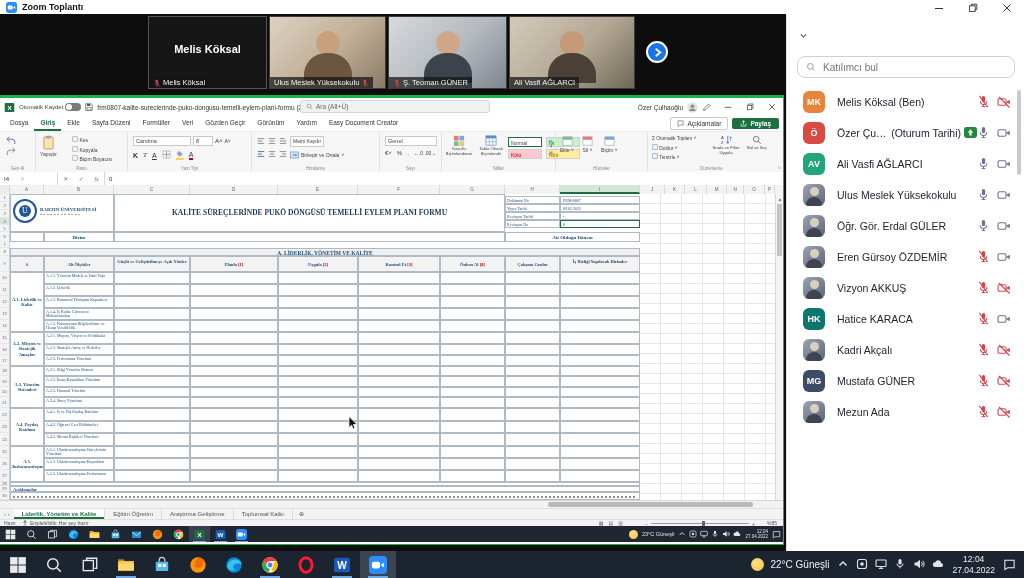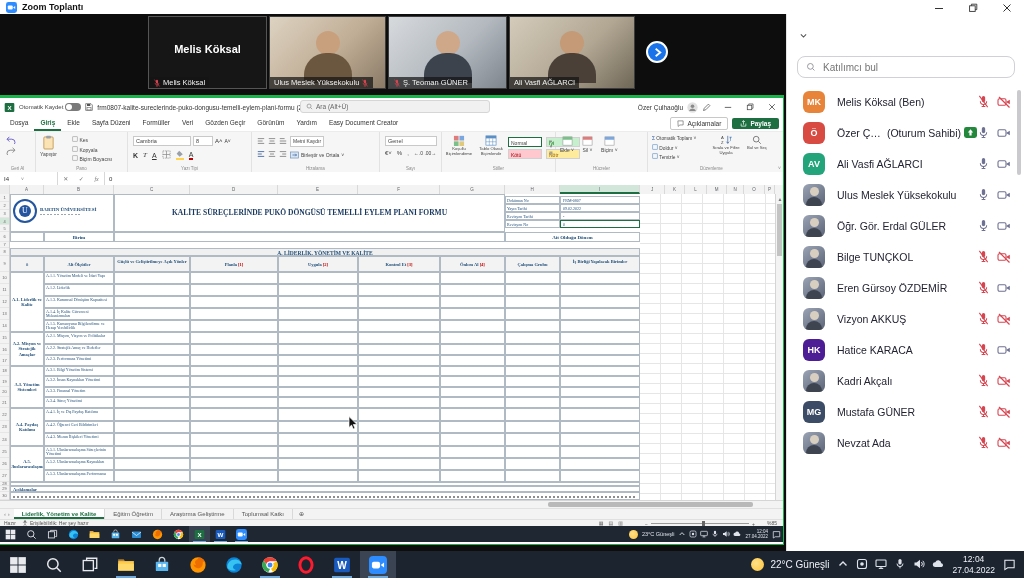--- a/index.html
+++ b/index.html
@@ -1094,21 +1094,21 @@
               <rect x="1" y="3.8" width="8" height="6.4" rx="1.4" fill="none" stroke="#d64550" stroke-width="1.1"></rect>
               <path d="M9.4 6.8l3.4-2v4.4l-3.4-2z" fill="#d64550"></path>
               <line x1="2" y1="2" x2="12.5" y2="12.5" stroke="#d64550" stroke-width="1.2"></line>
             </svg>
           </span>
         </div>
         <div class="prow">
           <span class="pav" style="background:#d74b43;">Ö</span>
           <span class="pname">
             <span style="overflow:hidden;text-overflow:ellipsis;">Özer Çulh...</span> 
-            <span style="color:#232333;">(Oturum Sahibi)</span>
+            <span style="color:#232333;">(Oturum Tarihi)</span>
             <span class="pbadge">
               <svg width="13" height="11" viewBox="0 0 13 11">
                 <rect width="13" height="11" rx="2.4" fill="#23883b"></rect>
                 <path d="M6.5 2.2L9.2 5.4H7.6v3.2H5.4V5.4H3.8z" fill="#fff"></path>
               </svg>
             </span>
           </span>
           <span class="picons">
             <svg width="13" height="13" viewBox="0 0 14 14">
               <rect x="5.2" y="1.2" width="3.6" height="6.6" rx="1.8" fill="#6e7191"></rect>
@@ -1172,139 +1172,119 @@
             </svg>
             <svg width="14" height="14" viewBox="0 0 14 14">
               <rect x="1" y="3.8" width="8" height="6.4" rx="1.4" fill="none" stroke="#6e7191" stroke-width="1.1"></rect>
               <path d="M9.4 6.8l3.4-2v4.4l-3.4-2z" fill="#6e7191"></path>
             </svg>
           </span>
         </div>
         <div class="prow">
           <span class="pav photo"></span>
           <span class="pname">
-            <span style="overflow:hidden;text-overflow:ellipsis;">Bilge TUNÇKOL</span>
+            <span style="overflow:hidden;text-overflow:ellipsis;">Eren Gürsoy ÖZDEMİR</span>
           </span>
           <span class="picons">
             <svg width="13" height="13" viewBox="0 0 14 14">
               <rect x="5.2" y="1.2" width="3.6" height="6.6" rx="1.8" fill="#d64550"></rect>
               <path d="M3.6 6.8a3.4 3.4 0 0 0 6.8 0" fill="none" stroke="#d64550" stroke-width="1.1"></path>
               <line x1="7" y1="10.2" x2="7" y2="12.2" stroke="#d64550" stroke-width="1.1"></line>
               <line x1="5" y1="12.4" x2="9" y2="12.4" stroke="#d64550" stroke-width="1.1"></line>
               <line x1="2.5" y1="1" x2="11.5" y2="13" stroke="#d64550" stroke-width="1.2"></line>
             </svg>
             <svg width="14" height="14" viewBox="0 0 14 14">
-              <rect x="1" y="3.8" width="8" height="6.4" rx="1.4" fill="none" stroke="#d64550" stroke-width="1.1"></rect>
-              <path d="M9.4 6.8l3.4-2v4.4l-3.4-2z" fill="#d64550"></path>
-              <line x1="2" y1="2" x2="12.5" y2="12.5" stroke="#d64550" stroke-width="1.2"></line>
+              <rect x="1" y="3.8" width="8" height="6.4" rx="1.4" fill="none" stroke="#6e7191" stroke-width="1.1"></rect>
+              <path d="M9.4 6.8l3.4-2v4.4l-3.4-2z" fill="#6e7191"></path>
             </svg>
           </span>
         </div>
         <div class="prow">
           <span class="pav photo"></span>
           <span class="pname">
-            <span style="overflow:hidden;text-overflow:ellipsis;">Eren Gürsoy ÖZDEMİR</span>
+            <span style="overflow:hidden;text-overflow:ellipsis;">Vizyon AKKUŞ</span>
           </span>
           <span class="picons">
             <svg width="13" height="13" viewBox="0 0 14 14">
               <rect x="5.2" y="1.2" width="3.6" height="6.6" rx="1.8" fill="#d64550"></rect>
               <path d="M3.6 6.8a3.4 3.4 0 0 0 6.8 0" fill="none" stroke="#d64550" stroke-width="1.1"></path>
               <line x1="7" y1="10.2" x2="7" y2="12.2" stroke="#d64550" stroke-width="1.1"></line>
               <line x1="5" y1="12.4" x2="9" y2="12.4" stroke="#d64550" stroke-width="1.1"></line>
               <line x1="2.5" y1="1" x2="11.5" y2="13" stroke="#d64550" stroke-width="1.2"></line>
             </svg>
             <svg width="14" height="14" viewBox="0 0 14 14">
-              <rect x="1" y="3.8" width="8" height="6.4" rx="1.4" fill="none" stroke="#6e7191" stroke-width="1.1"></rect>
-              <path d="M9.4 6.8l3.4-2v4.4l-3.4-2z" fill="#6e7191"></path>
+              <rect x="1" y="3.8" width="8" height="6.4" rx="1.4" fill="none" stroke="#d64550" stroke-width="1.1"></rect>
+              <path d="M9.4 6.8l3.4-2v4.4l-3.4-2z" fill="#d64550"></path>
+              <line x1="2" y1="2" x2="12.5" y2="12.5" stroke="#d64550" stroke-width="1.2"></line>
             </svg>
           </span>
         </div>
         <div class="prow">
-          <span class="pav photo"></span>
+          <span class="pav" style="background:#0f766e;">HK</span>
           <span class="pname">
-            <span style="overflow:hidden;text-overflow:ellipsis;">Vizyon AKKUŞ</span>
+            <span style="overflow:hidden;text-overflow:ellipsis;">Hatice KARACA</span>
           </span>
           <span class="picons">
             <svg width="13" height="13" viewBox="0 0 14 14">
               <rect x="5.2" y="1.2" width="3.6" height="6.6" rx="1.8" fill="#d64550"></rect>
               <path d="M3.6 6.8a3.4 3.4 0 0 0 6.8 0" fill="none" stroke="#d64550" stroke-width="1.1"></path>
               <line x1="7" y1="10.2" x2="7" y2="12.2" stroke="#d64550" stroke-width="1.1"></line>
               <line x1="5" y1="12.4" x2="9" y2="12.4" stroke="#d64550" stroke-width="1.1"></line>
               <line x1="2.5" y1="1" x2="11.5" y2="13" stroke="#d64550" stroke-width="1.2"></line>
             </svg>
             <svg width="14" height="14" viewBox="0 0 14 14">
-              <rect x="1" y="3.8" width="8" height="6.4" rx="1.4" fill="none" stroke="#d64550" stroke-width="1.1"></rect>
-              <path d="M9.4 6.8l3.4-2v4.4l-3.4-2z" fill="#d64550"></path>
-              <line x1="2" y1="2" x2="12.5" y2="12.5" stroke="#d64550" stroke-width="1.2"></line>
+              <rect x="1" y="3.8" width="8" height="6.4" rx="1.4" fill="none" stroke="#6e7191" stroke-width="1.1"></rect>
+              <path d="M9.4 6.8l3.4-2v4.4l-3.4-2z" fill="#6e7191"></path>
             </svg>
           </span>
         </div>
         <div class="prow">
-          <span class="pav" style="background:#4c1d95;">HK</span>
+          <span class="pav photo"></span>
           <span class="pname">
-            <span style="overflow:hidden;text-overflow:ellipsis;">Hatice KARACA</span>
+            <span style="overflow:hidden;text-overflow:ellipsis;">Kadri Akçalı</span>
           </span>
           <span class="picons">
             <svg width="13" height="13" viewBox="0 0 14 14">
               <rect x="5.2" y="1.2" width="3.6" height="6.6" rx="1.8" fill="#d64550"></rect>
               <path d="M3.6 6.8a3.4 3.4 0 0 0 6.8 0" fill="none" stroke="#d64550" stroke-width="1.1"></path>
               <line x1="7" y1="10.2" x2="7" y2="12.2" stroke="#d64550" stroke-width="1.1"></line>
               <line x1="5" y1="12.4" x2="9" y2="12.4" stroke="#d64550" stroke-width="1.1"></line>
               <line x1="2.5" y1="1" x2="11.5" y2="13" stroke="#d64550" stroke-width="1.2"></line>
             </svg>
             <svg width="14" height="14" viewBox="0 0 14 14">
-              <rect x="1" y="3.8" width="8" height="6.4" rx="1.4" fill="none" stroke="#6e7191" stroke-width="1.1"></rect>
-              <path d="M9.4 6.8l3.4-2v4.4l-3.4-2z" fill="#6e7191"></path>
+              <rect x="1" y="3.8" width="8" height="6.4" rx="1.4" fill="none" stroke="#d64550" stroke-width="1.1"></rect>
+              <path d="M9.4 6.8l3.4-2v4.4l-3.4-2z" fill="#d64550"></path>
+              <line x1="2" y1="2" x2="12.5" y2="12.5" stroke="#d64550" stroke-width="1.2"></line>
             </svg>
           </span>
         </div>
         <div class="prow">
-          <span class="pav photo"></span>
+          <span class="pav" style="background:#3c4b66;">MG</span>
           <span class="pname">
-            <span style="overflow:hidden;text-overflow:ellipsis;">Kadri Akçalı</span>
+            <span style="overflow:hidden;text-overflow:ellipsis;">Mustafa GÜNER</span>
           </span>
           <span class="picons">
             <svg width="13" height="13" viewBox="0 0 14 14">
               <rect x="5.2" y="1.2" width="3.6" height="6.6" rx="1.8" fill="#d64550"></rect>
               <path d="M3.6 6.8a3.4 3.4 0 0 0 6.8 0" fill="none" stroke="#d64550" stroke-width="1.1"></path>
               <line x1="7" y1="10.2" x2="7" y2="12.2" stroke="#d64550" stroke-width="1.1"></line>
               <line x1="5" y1="12.4" x2="9" y2="12.4" stroke="#d64550" stroke-width="1.1"></line>
               <line x1="2.5" y1="1" x2="11.5" y2="13" stroke="#d64550" stroke-width="1.2"></line>
             </svg>
             <svg width="14" height="14" viewBox="0 0 14 14">
               <rect x="1" y="3.8" width="8" height="6.4" rx="1.4" fill="none" stroke="#d64550" stroke-width="1.1"></rect>
               <path d="M9.4 6.8l3.4-2v4.4l-3.4-2z" fill="#d64550"></path>
               <line x1="2" y1="2" x2="12.5" y2="12.5" stroke="#d64550" stroke-width="1.2"></line>
             </svg>
           </span>
         </div>
         <div class="prow">
-          <span class="pav" style="background:#3c4b66;">MG</span>
-          <span class="pname">
-            <span style="overflow:hidden;text-overflow:ellipsis;">Mustafa GÜNER</span>
-          </span>
-          <span class="picons">
-            <svg width="13" height="13" viewBox="0 0 14 14">
-              <rect x="5.2" y="1.2" width="3.6" height="6.6" rx="1.8" fill="#d64550"></rect>
-              <path d="M3.6 6.8a3.4 3.4 0 0 0 6.8 0" fill="none" stroke="#d64550" stroke-width="1.1"></path>
-              <line x1="7" y1="10.2" x2="7" y2="12.2" stroke="#d64550" stroke-width="1.1"></line>
-              <line x1="5" y1="12.4" x2="9" y2="12.4" stroke="#d64550" stroke-width="1.1"></line>
-              <line x1="2.5" y1="1" x2="11.5" y2="13" stroke="#d64550" stroke-width="1.2"></line>
-            </svg>
-            <svg width="14" height="14" viewBox="0 0 14 14">
-              <rect x="1" y="3.8" width="8" height="6.4" rx="1.4" fill="none" stroke="#d64550" stroke-width="1.1"></rect>
-              <path d="M9.4 6.8l3.4-2v4.4l-3.4-2z" fill="#d64550"></path>
-              <line x1="2" y1="2" x2="12.5" y2="12.5" stroke="#d64550" stroke-width="1.2"></line>
-            </svg>
-          </span>
-        </div>
-        <div class="prow">
           <span class="pav photo"></span>
           <span class="pname">
-            <span style="overflow:hidden;text-overflow:ellipsis;">Nevzat Ada</span>
+            <span style="overflow:hidden;text-overflow:ellipsis;">Mezun Ada</span>
           </span>
           <span class="picons">
             <svg width="13" height="13" viewBox="0 0 14 14">
               <rect x="5.2" y="1.2" width="3.6" height="6.6" rx="1.8" fill="#d64550"></rect>
               <path d="M3.6 6.8a3.4 3.4 0 0 0 6.8 0" fill="none" stroke="#d64550" stroke-width="1.1"></path>
               <line x1="7" y1="10.2" x2="7" y2="12.2" stroke="#d64550" stroke-width="1.1"></line>
               <line x1="5" y1="12.4" x2="9" y2="12.4" stroke="#d64550" stroke-width="1.1"></line>
               <line x1="2.5" y1="1" x2="11.5" y2="13" stroke="#d64550" stroke-width="1.2"></line>
             </svg>
             <svg width="14" height="14" viewBox="0 0 14 14">

